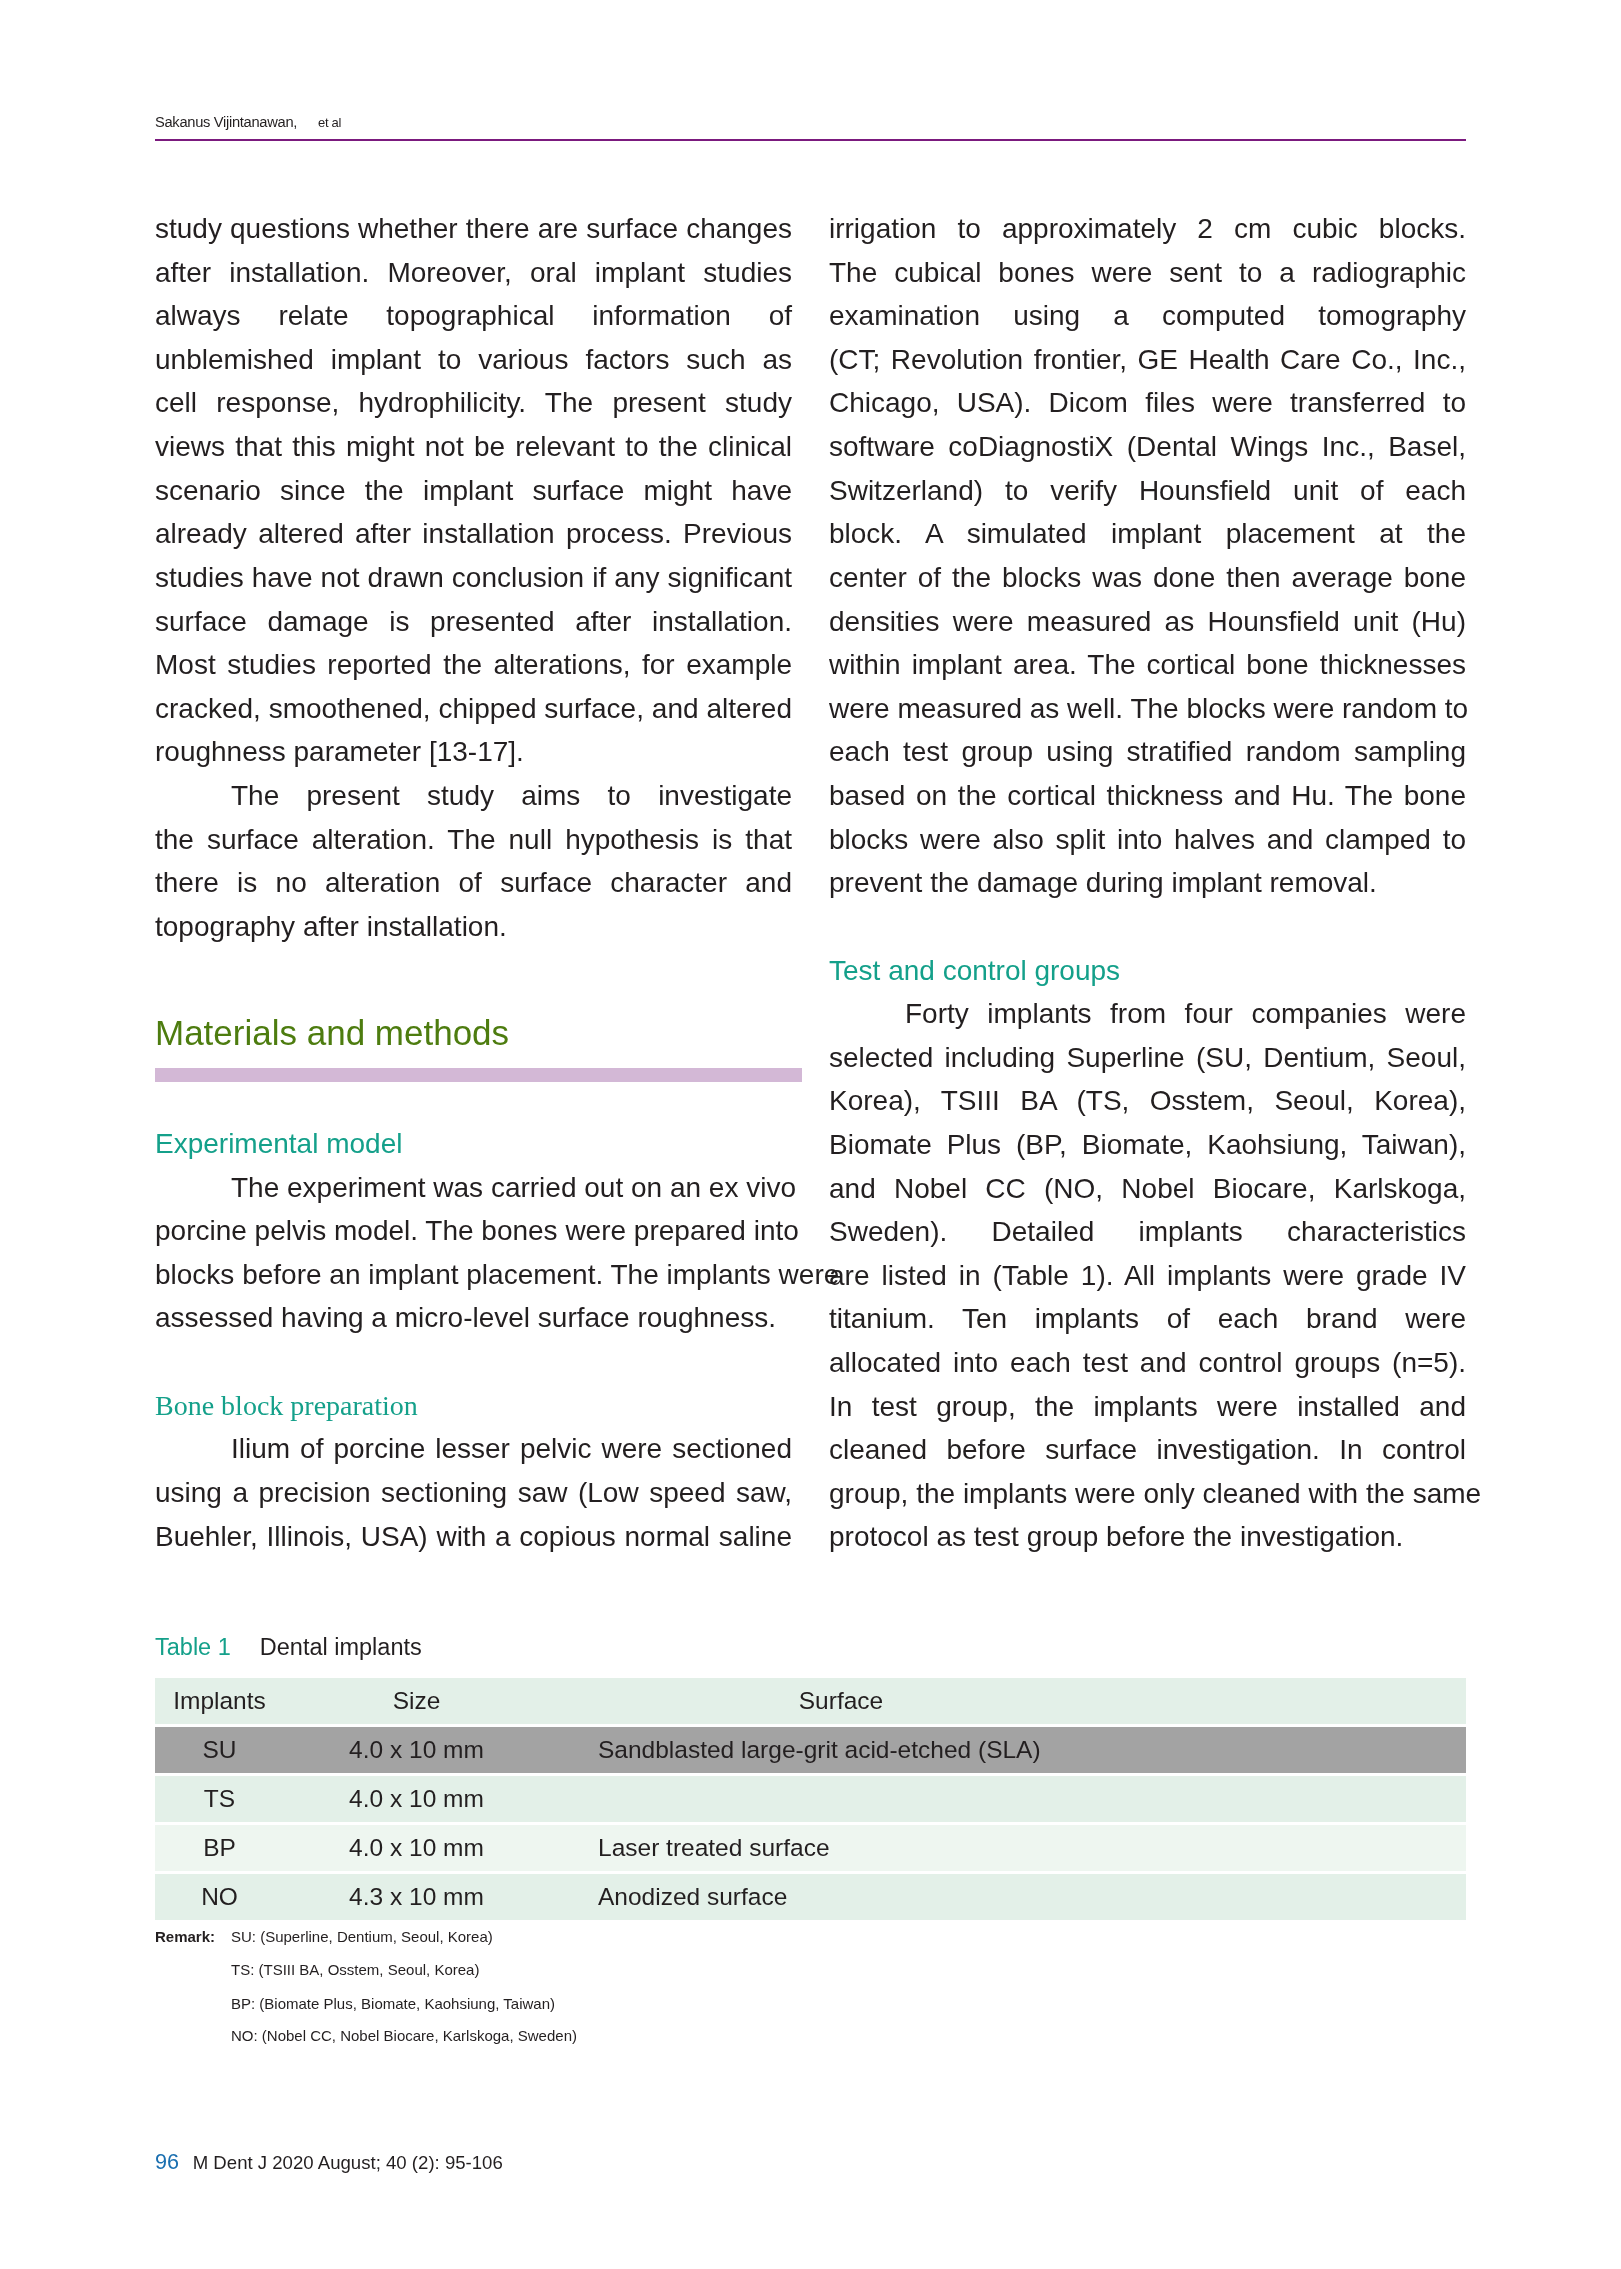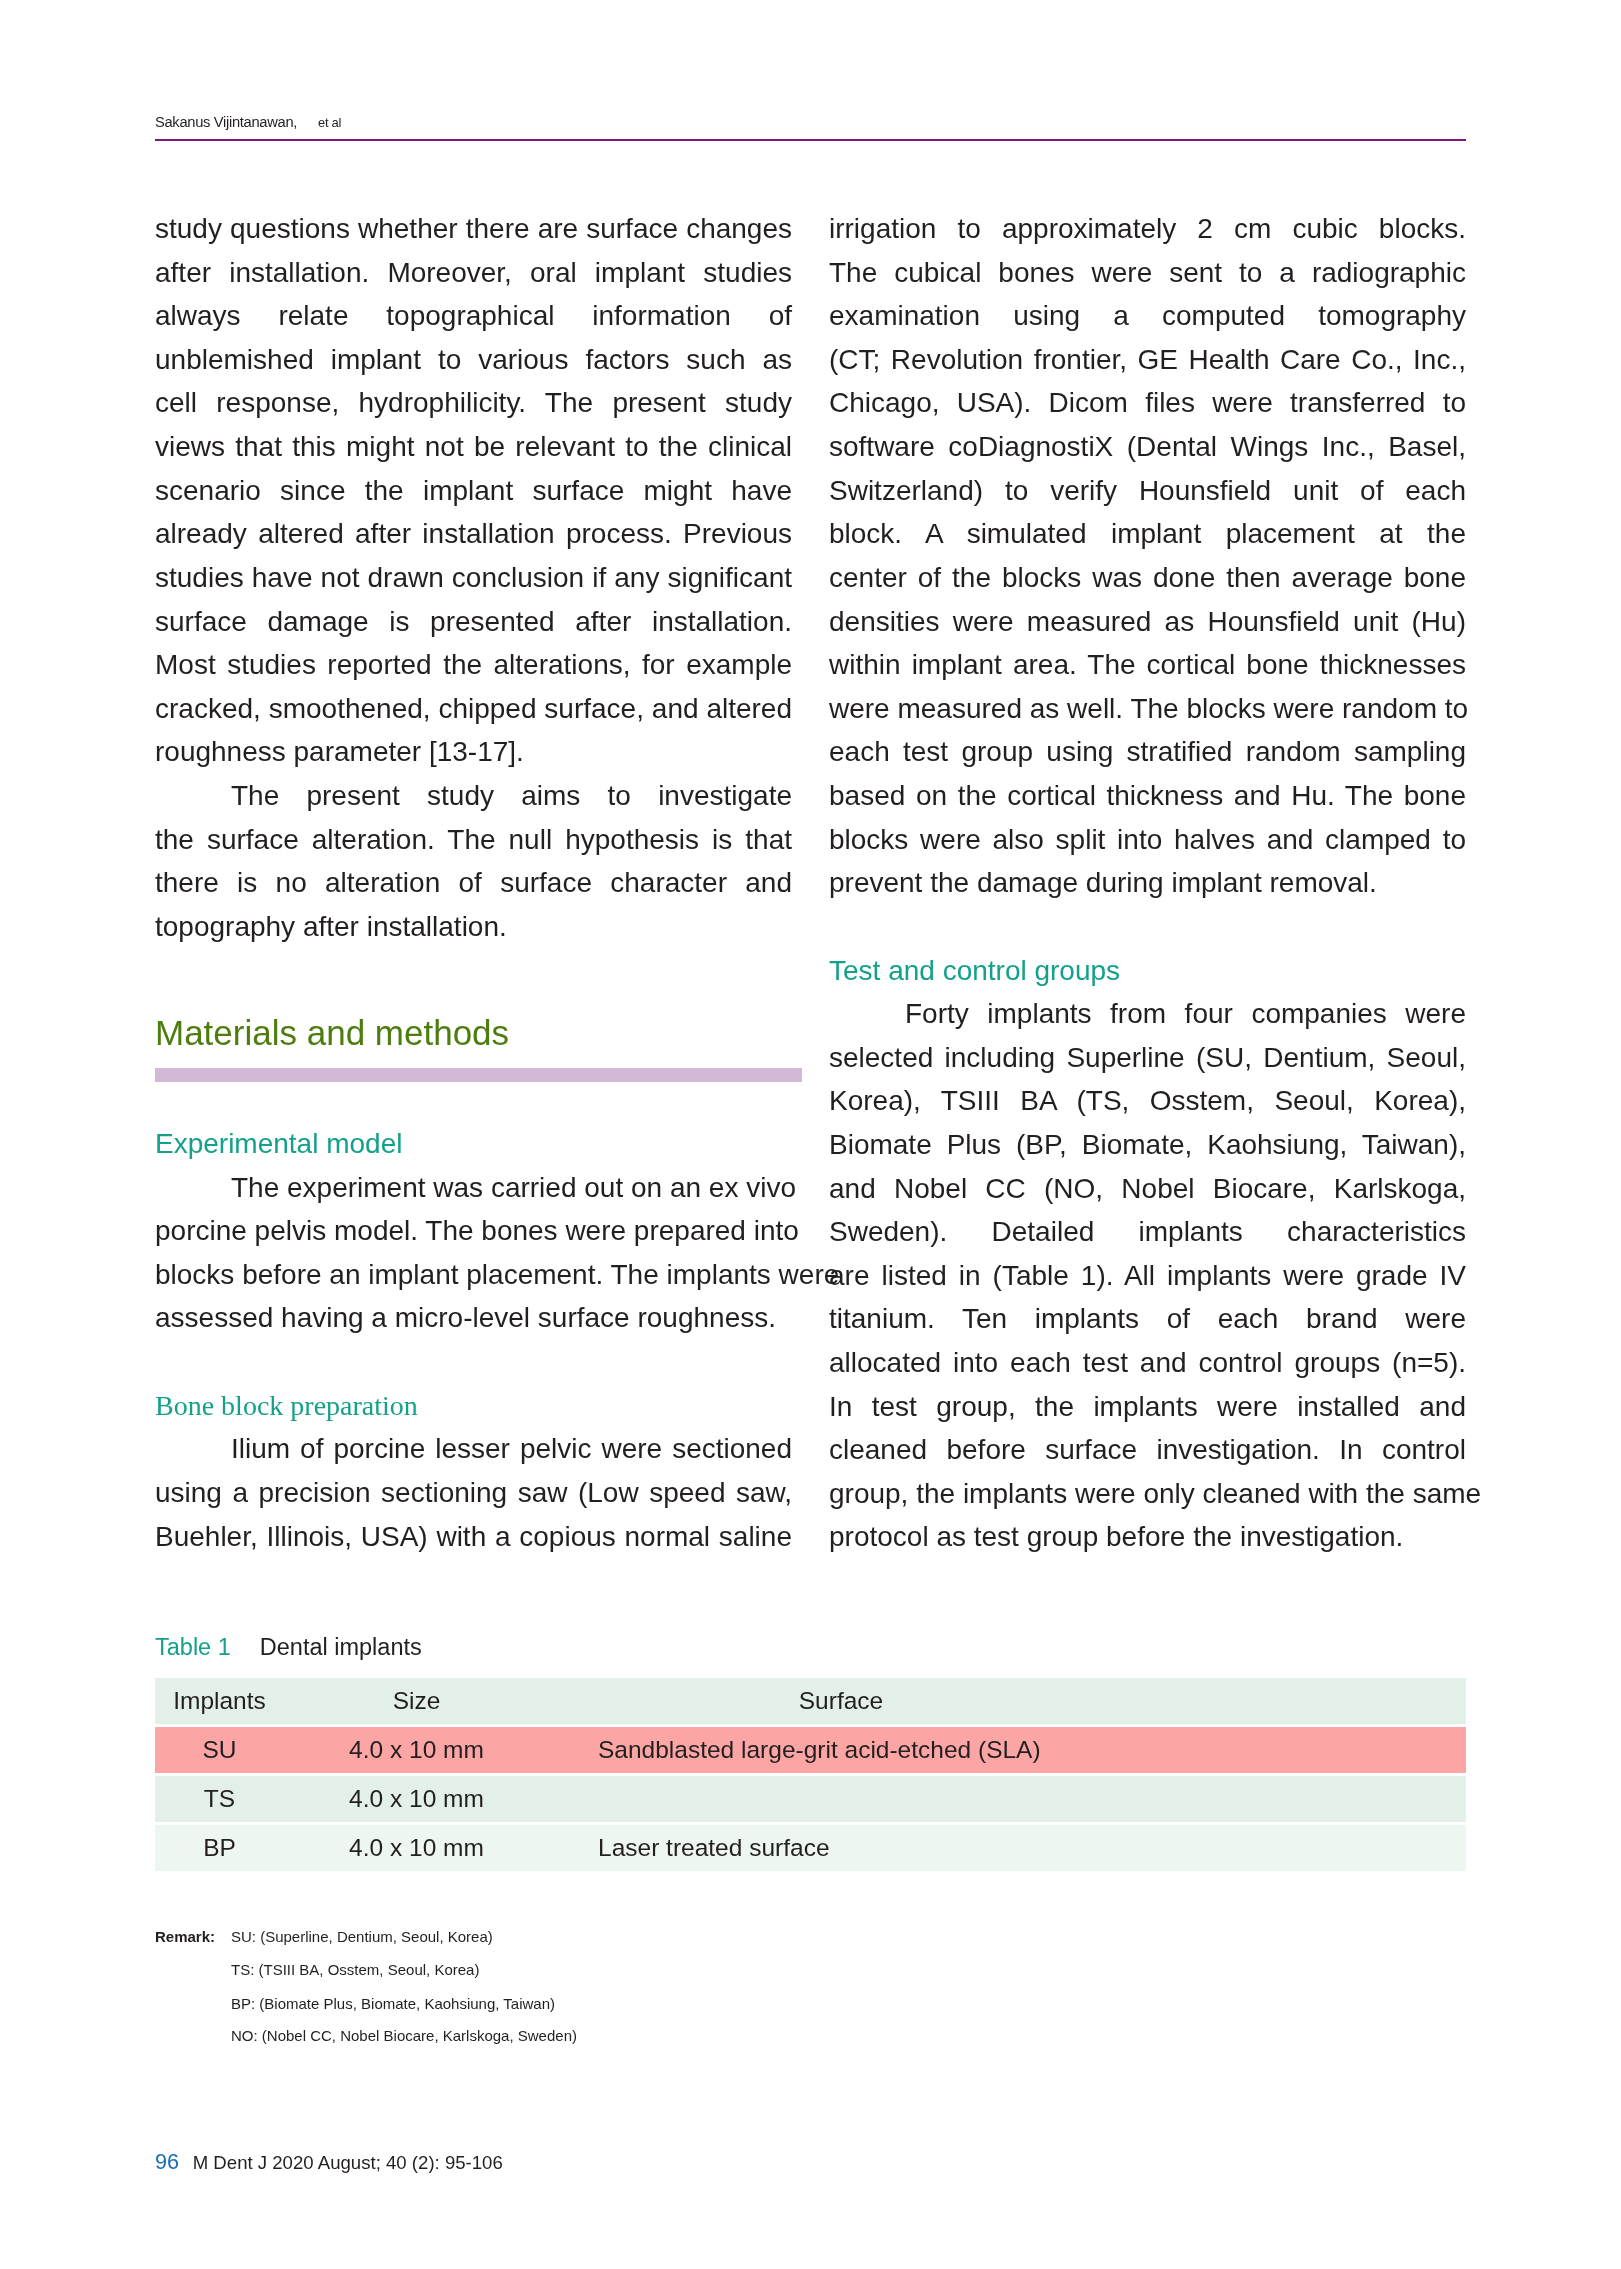--- a/index.html
+++ b/index.html
@@ -112,33 +112,38 @@
 <div class="abs table-title">
   <span class="num" style="color:#14a08a;">Table 1</span><span>Dental implants</span>
 </div>
 
 <div class="abs tbl">
   <div class="tr head" style="background:#e3f0e8;">
     <div class="c1">Implants</div>
     <div class="c2">Size</div>
     <div class="c3">Surface</div>
   </div>
-  <div class="tr" style="background:#fca5a5;">
+  <div class="tr" style="background:#a3a3a3;">
     <div class="c1">SU</div>
     <div class="c2">4.0 x 10 mm</div>
     <div class="c3">Sandblasted large-grit acid-etched (SLA)</div>
   </div>
   <div class="tr" style="background:#e3f0e8;">
     <div class="c1">TS</div>
     <div class="c2">4.0 x 10 mm</div>
   </div>
   <div class="tr" style="background:#eef6f0;">
     <div class="c1">BP</div>
     <div class="c2">4.0 x 10 mm</div>
     <div class="c3">Laser treated surface</div>
+  </div>
+  <div class="tr" style="background:#e3f0e8;">
+    <div class="c1">NO</div>
+    <div class="c2">4.3 x 10 mm</div>
+    <div class="c3">Anodized surface</div>
   </div>
 </div>
 
 <div class="remark" style="top:1926px;">
   <span class="lbl">Remark:</span><span>SU: (Superline, Dentium, Seoul, Korea)</span>
 </div>
 <div class="remark" style="top:1959px; padding-left:76px;">TS: (TSIII BA, Osstem, Seoul, Korea)</div>
 <div class="remark" style="top:1993px; padding-left:76px;">BP: (Biomate Plus, Biomate, Kaohsiung, Taiwan)</div>
 <div class="remark" style="top:2025px; padding-left:76px;">NO: (Nobel CC, Nobel Biocare, Karlskoga, Sweden)</div>
 

